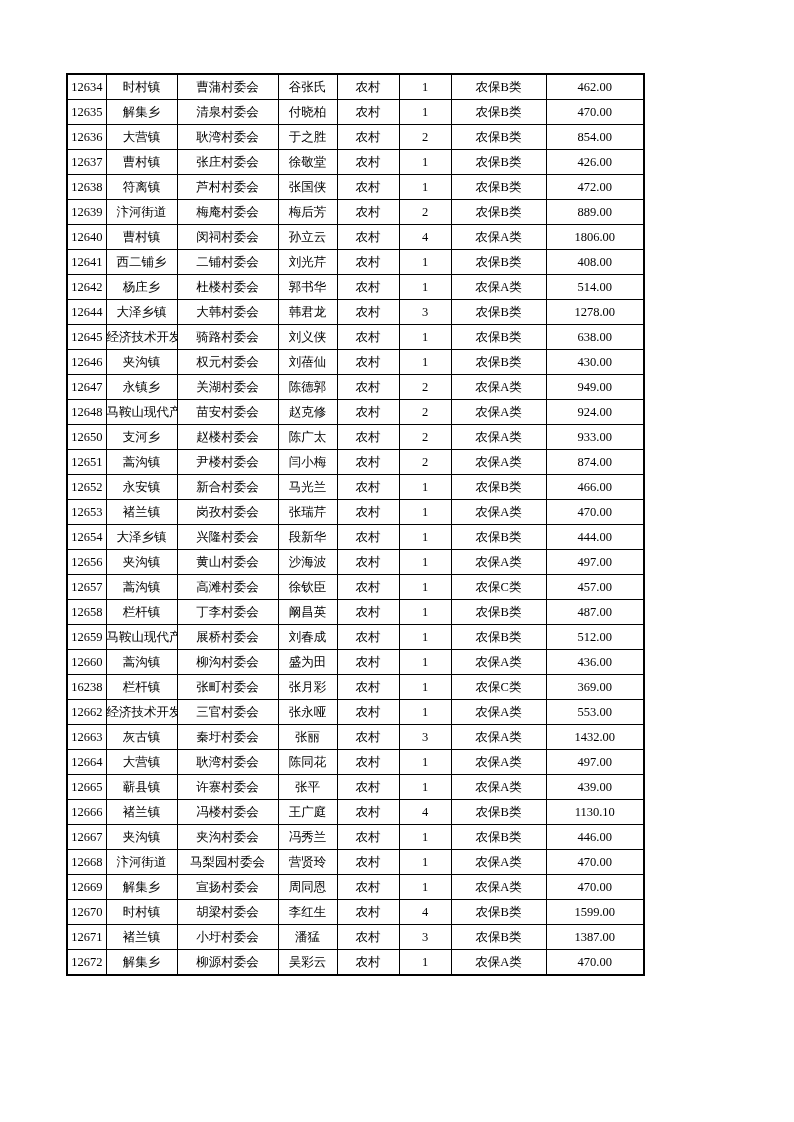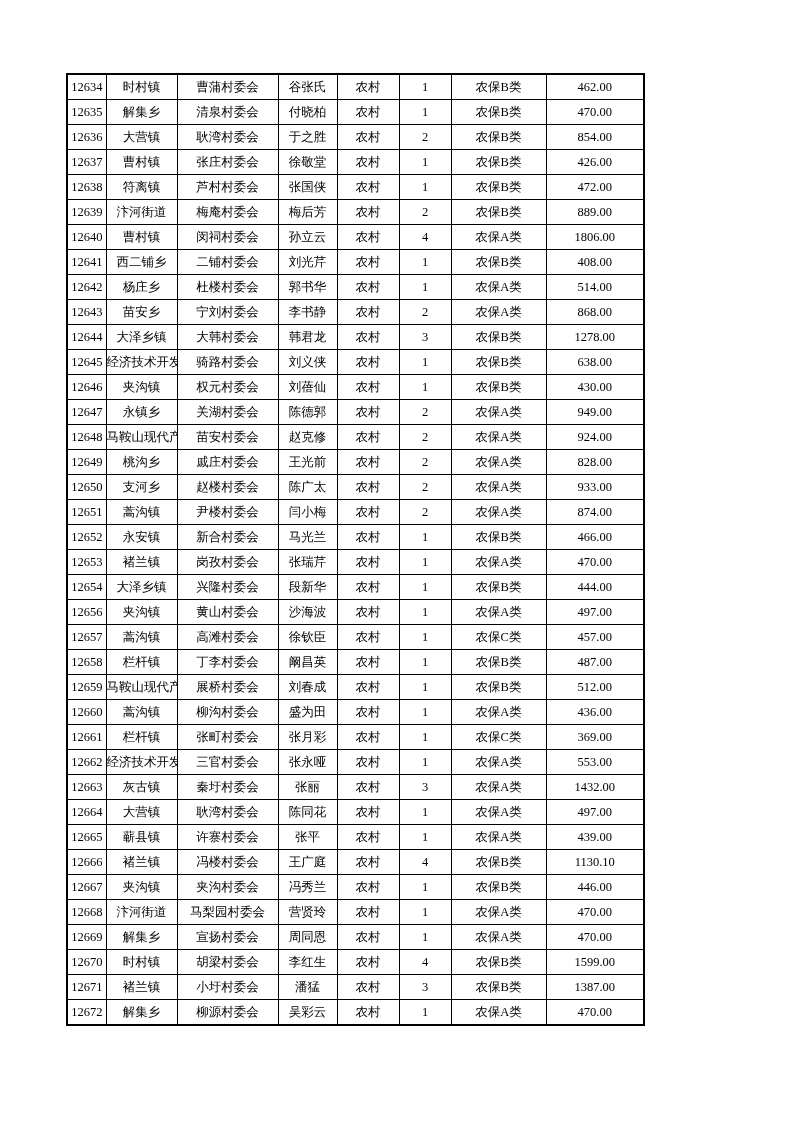--- a/index.html
+++ b/index.html
@@ -136,30 +136,20 @@
           <td class="cell-id">12642</td>
           <td class="cell-town">杨庄乡</td>
           <td class="cell-village">杜楼村委会</td>
           <td class="cell-name">郭书华</td>
           <td class="cell-type">农村</td>
           <td class="cell-count">1</td>
           <td class="cell-category">农保A类</td>
           <td class="cell-amount">514.00</td>
         </tr>
         <tr>
-          <td class="cell-id">12643</td>
-          <td class="cell-town">苗安乡</td>
-          <td class="cell-village">宁刘村委会</td>
-          <td class="cell-name">李书静</td>
-          <td class="cell-type">农村</td>
-          <td class="cell-count">2</td>
-          <td class="cell-category">农保A类</td>
-          <td class="cell-amount">868.00</td>
-        </tr>
-        <tr>
           <td class="cell-id">12644</td>
           <td class="cell-town">大泽乡镇</td>
           <td class="cell-village">大韩村委会</td>
           <td class="cell-name">韩君龙</td>
           <td class="cell-type">农村</td>
           <td class="cell-count">3</td>
           <td class="cell-category">农保B类</td>
           <td class="cell-amount">1278.00</td>
         </tr>
         <tr>
@@ -196,30 +186,20 @@
           <td class="cell-id">12648</td>
           <td class="cell-town overflow">马鞍山现代产业园</td>
           <td class="cell-village">苗安村委会</td>
           <td class="cell-name">赵克修</td>
           <td class="cell-type">农村</td>
           <td class="cell-count">2</td>
           <td class="cell-category">农保A类</td>
           <td class="cell-amount">924.00</td>
         </tr>
         <tr>
-          <td class="cell-id">12649</td>
-          <td class="cell-town">桃沟乡</td>
-          <td class="cell-village">戚庄村委会</td>
-          <td class="cell-name">王光前</td>
-          <td class="cell-type">农村</td>
-          <td class="cell-count">2</td>
-          <td class="cell-category">农保A类</td>
-          <td class="cell-amount">828.00</td>
-        </tr>
-        <tr>
           <td class="cell-id">12650</td>
           <td class="cell-town">支河乡</td>
           <td class="cell-village">赵楼村委会</td>
           <td class="cell-name">陈广太</td>
           <td class="cell-type">农村</td>
           <td class="cell-count">2</td>
           <td class="cell-category">农保A类</td>
           <td class="cell-amount">933.00</td>
         </tr>
         <tr>
@@ -306,21 +286,21 @@
           <td class="cell-id">12660</td>
           <td class="cell-town">蒿沟镇</td>
           <td class="cell-village">柳沟村委会</td>
           <td class="cell-name">盛为田</td>
           <td class="cell-type">农村</td>
           <td class="cell-count">1</td>
           <td class="cell-category">农保A类</td>
           <td class="cell-amount">436.00</td>
         </tr>
         <tr>
-          <td class="cell-id">12661</td>
+          <td class="cell-id">16238</td>
           <td class="cell-town">栏杆镇</td>
           <td class="cell-village">张町村委会</td>
           <td class="cell-name">张月彩</td>
           <td class="cell-type">农村</td>
           <td class="cell-count">1</td>
           <td class="cell-category">农保C类</td>
           <td class="cell-amount">369.00</td>
         </tr>
         <tr>
           <td class="cell-id">12662</td>

